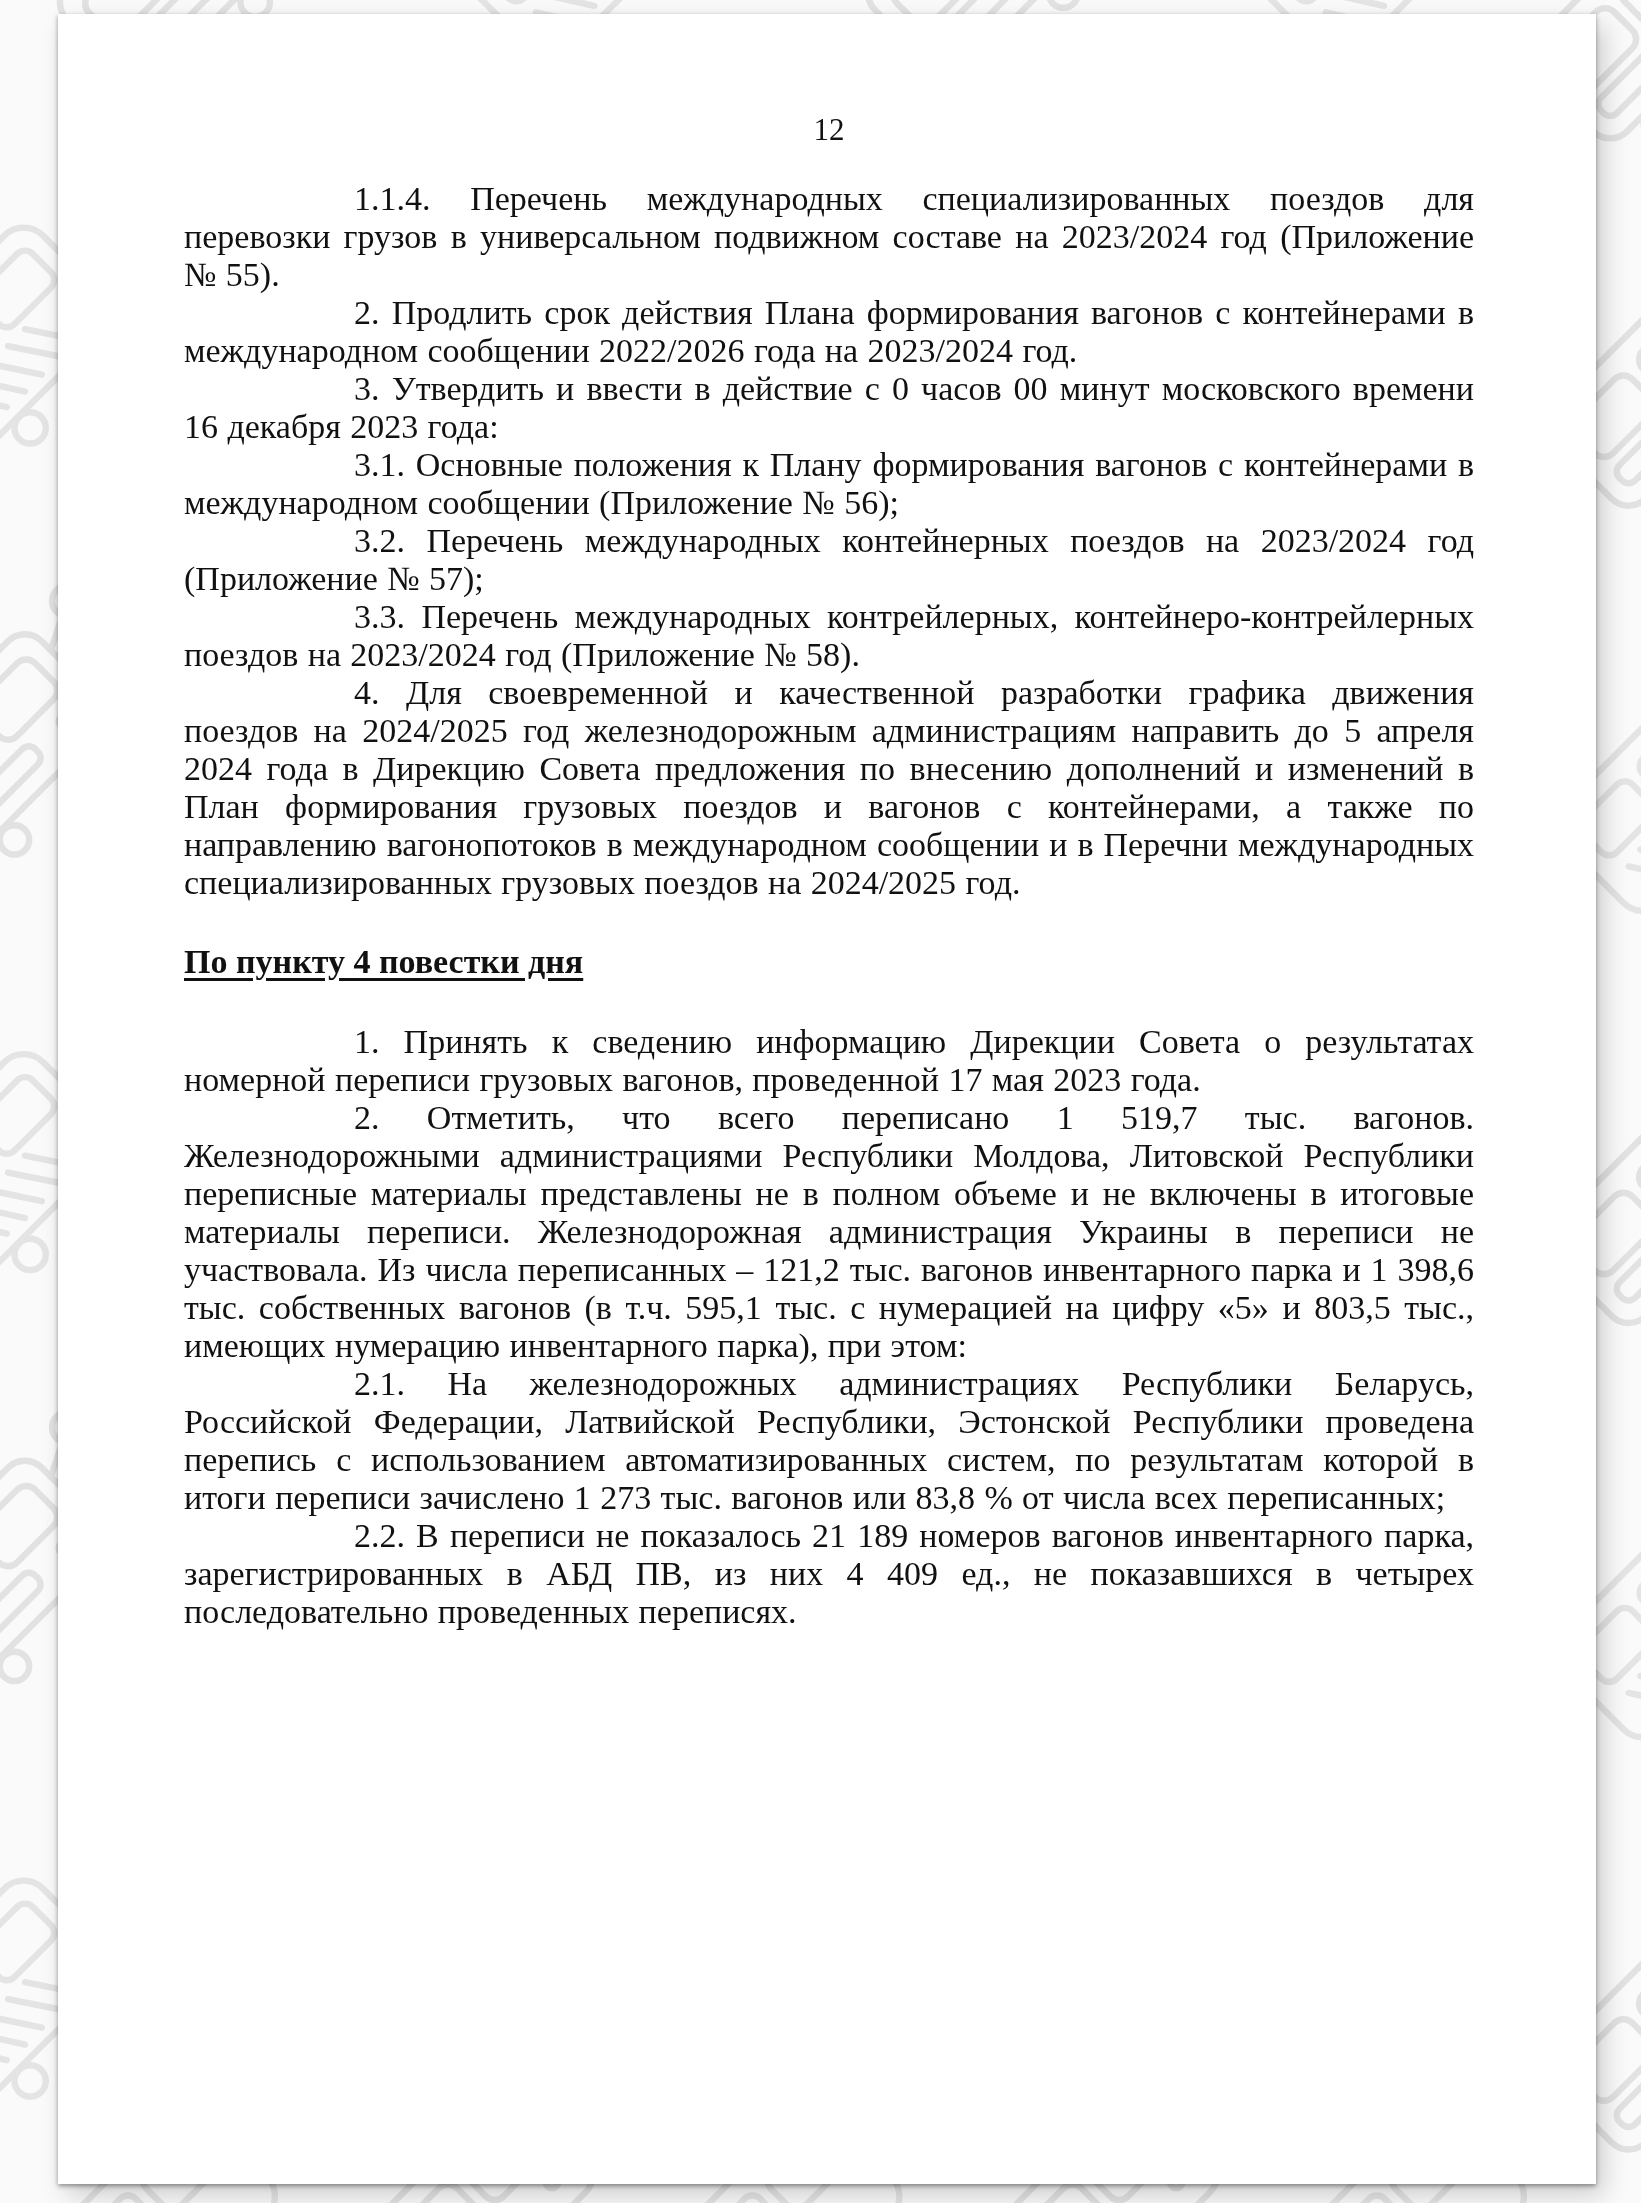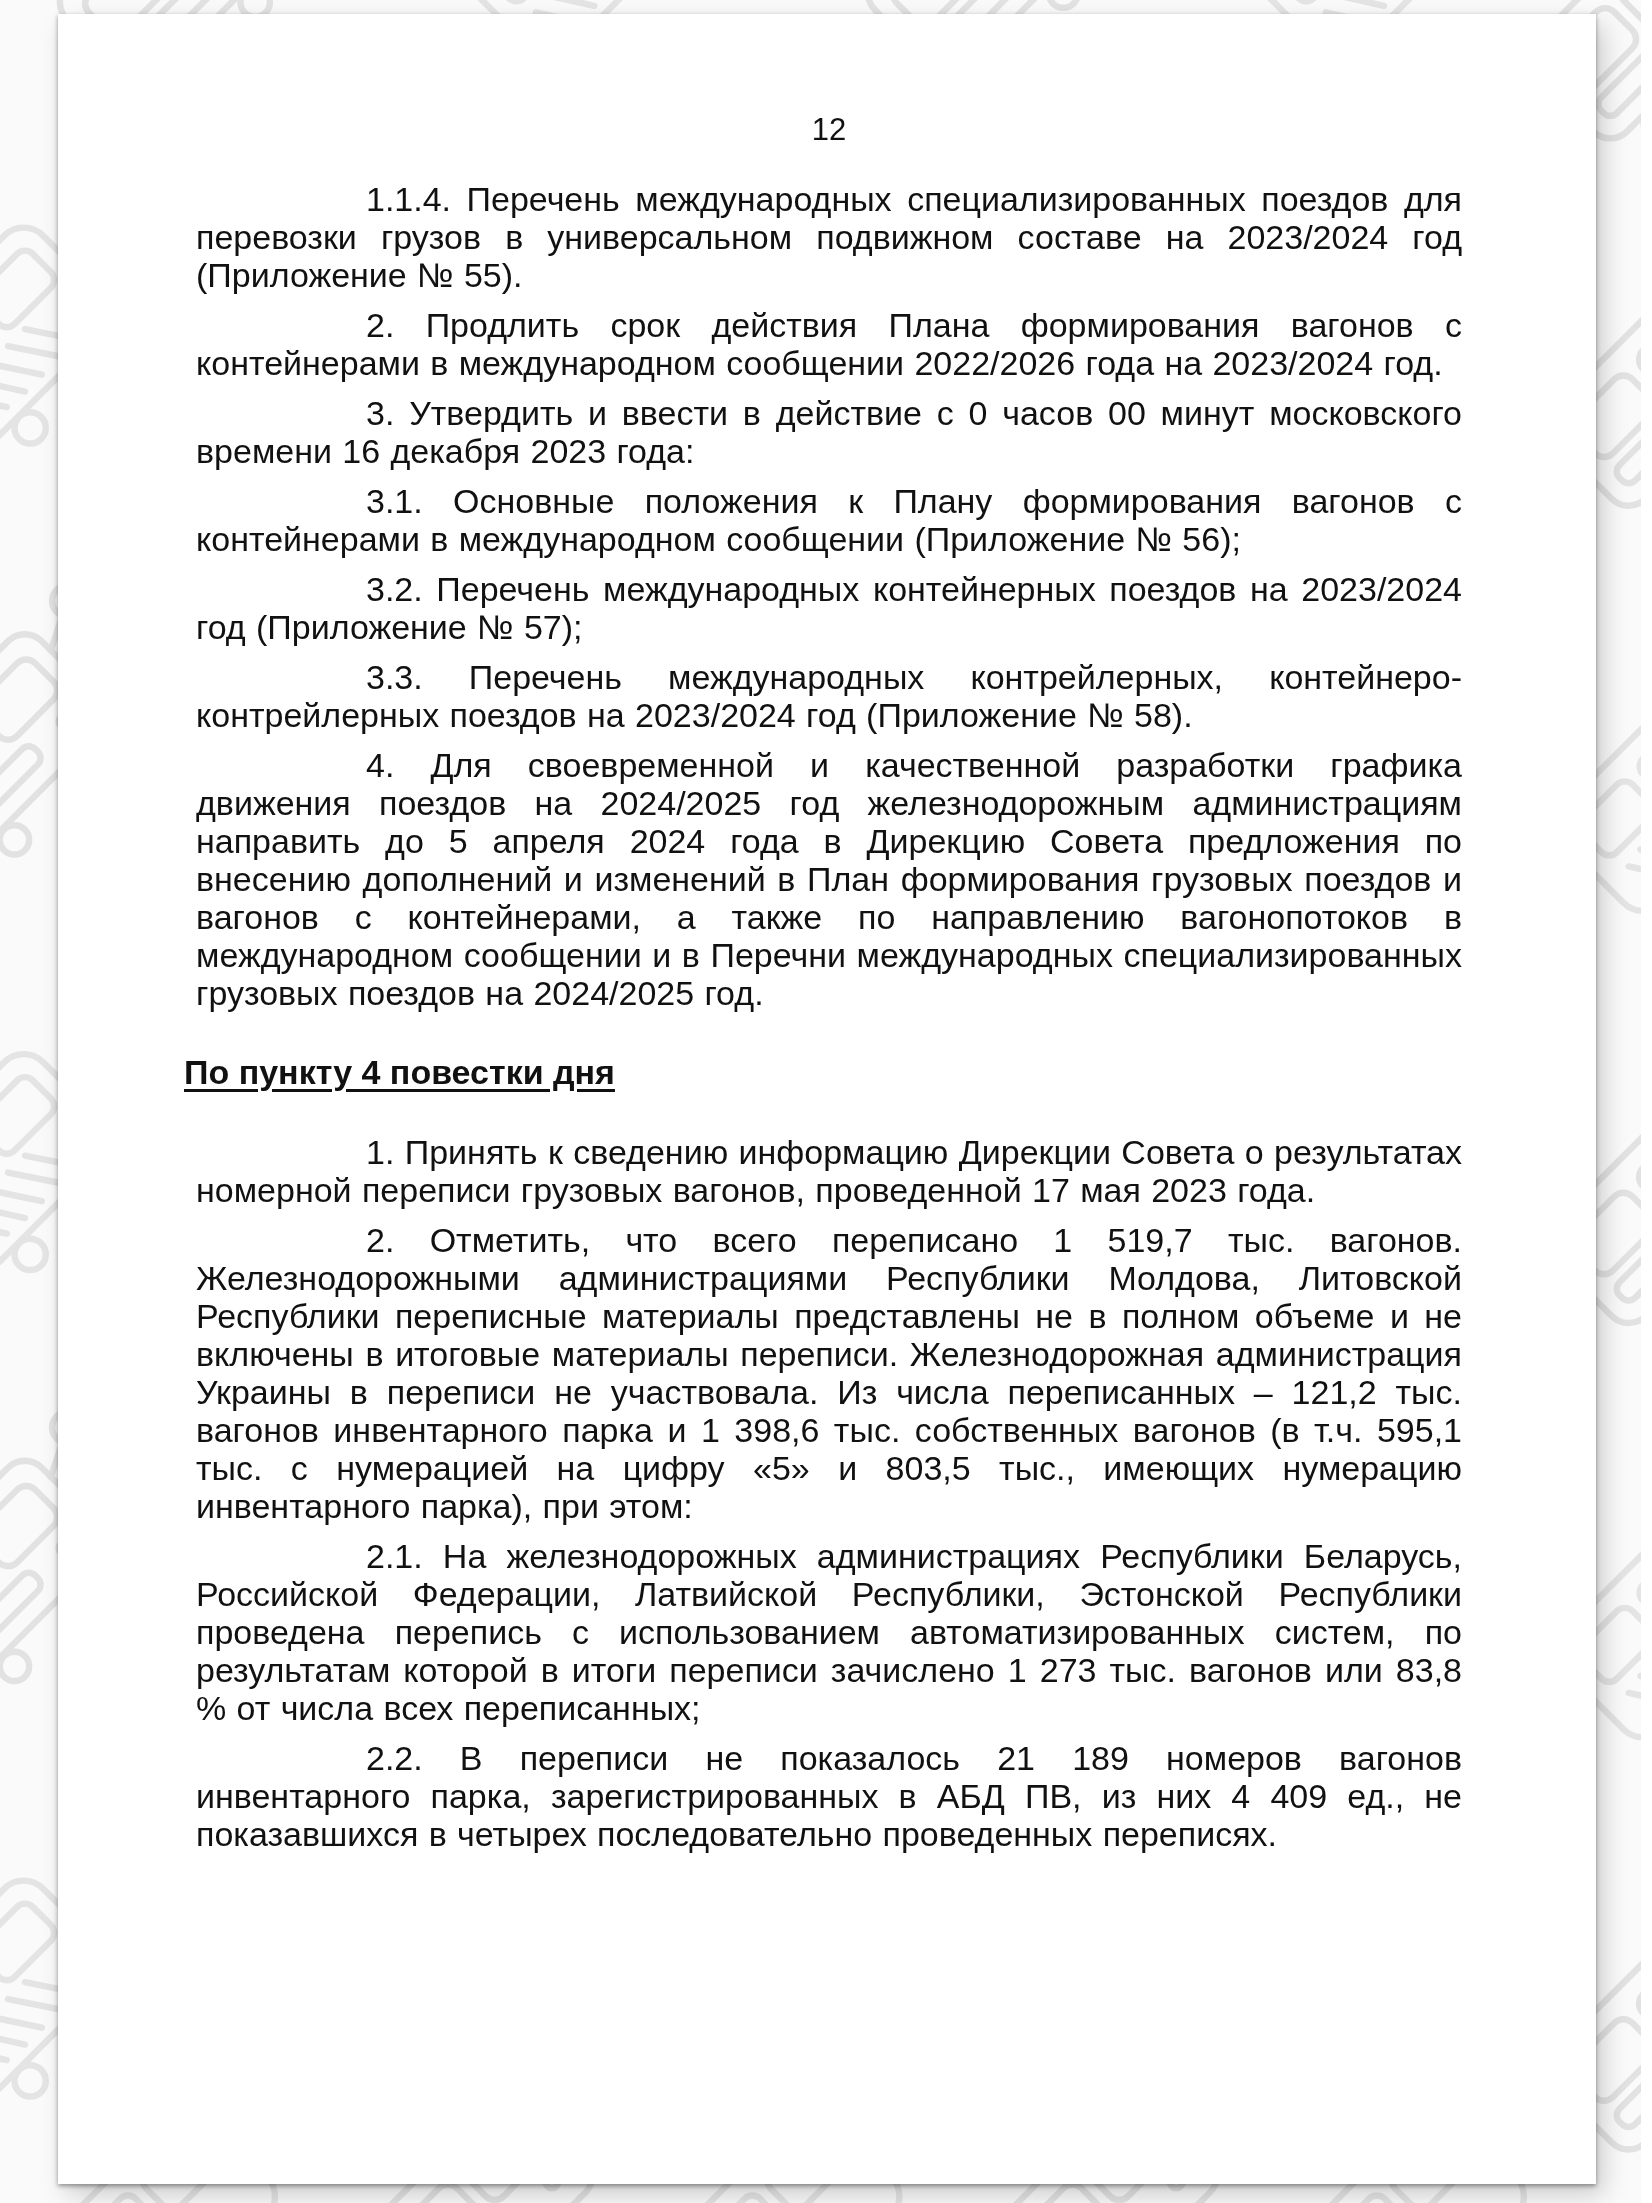--- a/index.html
+++ b/index.html
@@ -1,31 +1,31 @@
 <!DOCTYPE html>
 <html style="font-size:14.7px"><head>
 <meta charset="utf-8">
 <style>
   html,body{margin:0;padding:0;}
   .stage{
     position:relative;width:1641px;height:2204px;overflow:hidden;
-    background:#fafafa;font-family:Liberation Sans, sans-serif;color:#111;
+    background:#fafafa;font-family:Liberation Serif, serif;color:#111;
   }
   .bg-pattern{position:absolute;left:0;top:0;width:1653px;height:2204px;}
   .sheet{
     position:absolute;left:58px;top:13.8px;width:1538px;height:2170px;
     background:#ffffff;box-sizing:border-box;
     padding:97px 122px 0 126px;
     box-shadow:0 1.8px 4.6px rgba(0,0,0,.40), 8.3px 11px 24px rgba(0,0,0,.18);
   }
   .pagenum{
     text-align:center;font-size:31px;line-height:38px;margin:0 0 31px 0;
   }
   p.body{
-    margin:12px;font-size:34px;line-height:38px;
+    margin:0;font-size:34px;line-height:38px;
     text-align:justify;text-indent:170px;word-spacing:0.9px;
   }
   .heading{
     margin:41px 0 42px 0;text-align:left;font-weight:bold;
     font-size:34px;line-height:38px;
   }
   .heading .l1{text-decoration:underline;text-underline-offset:4.6px;}
 </style>
 </head>
 <body>

